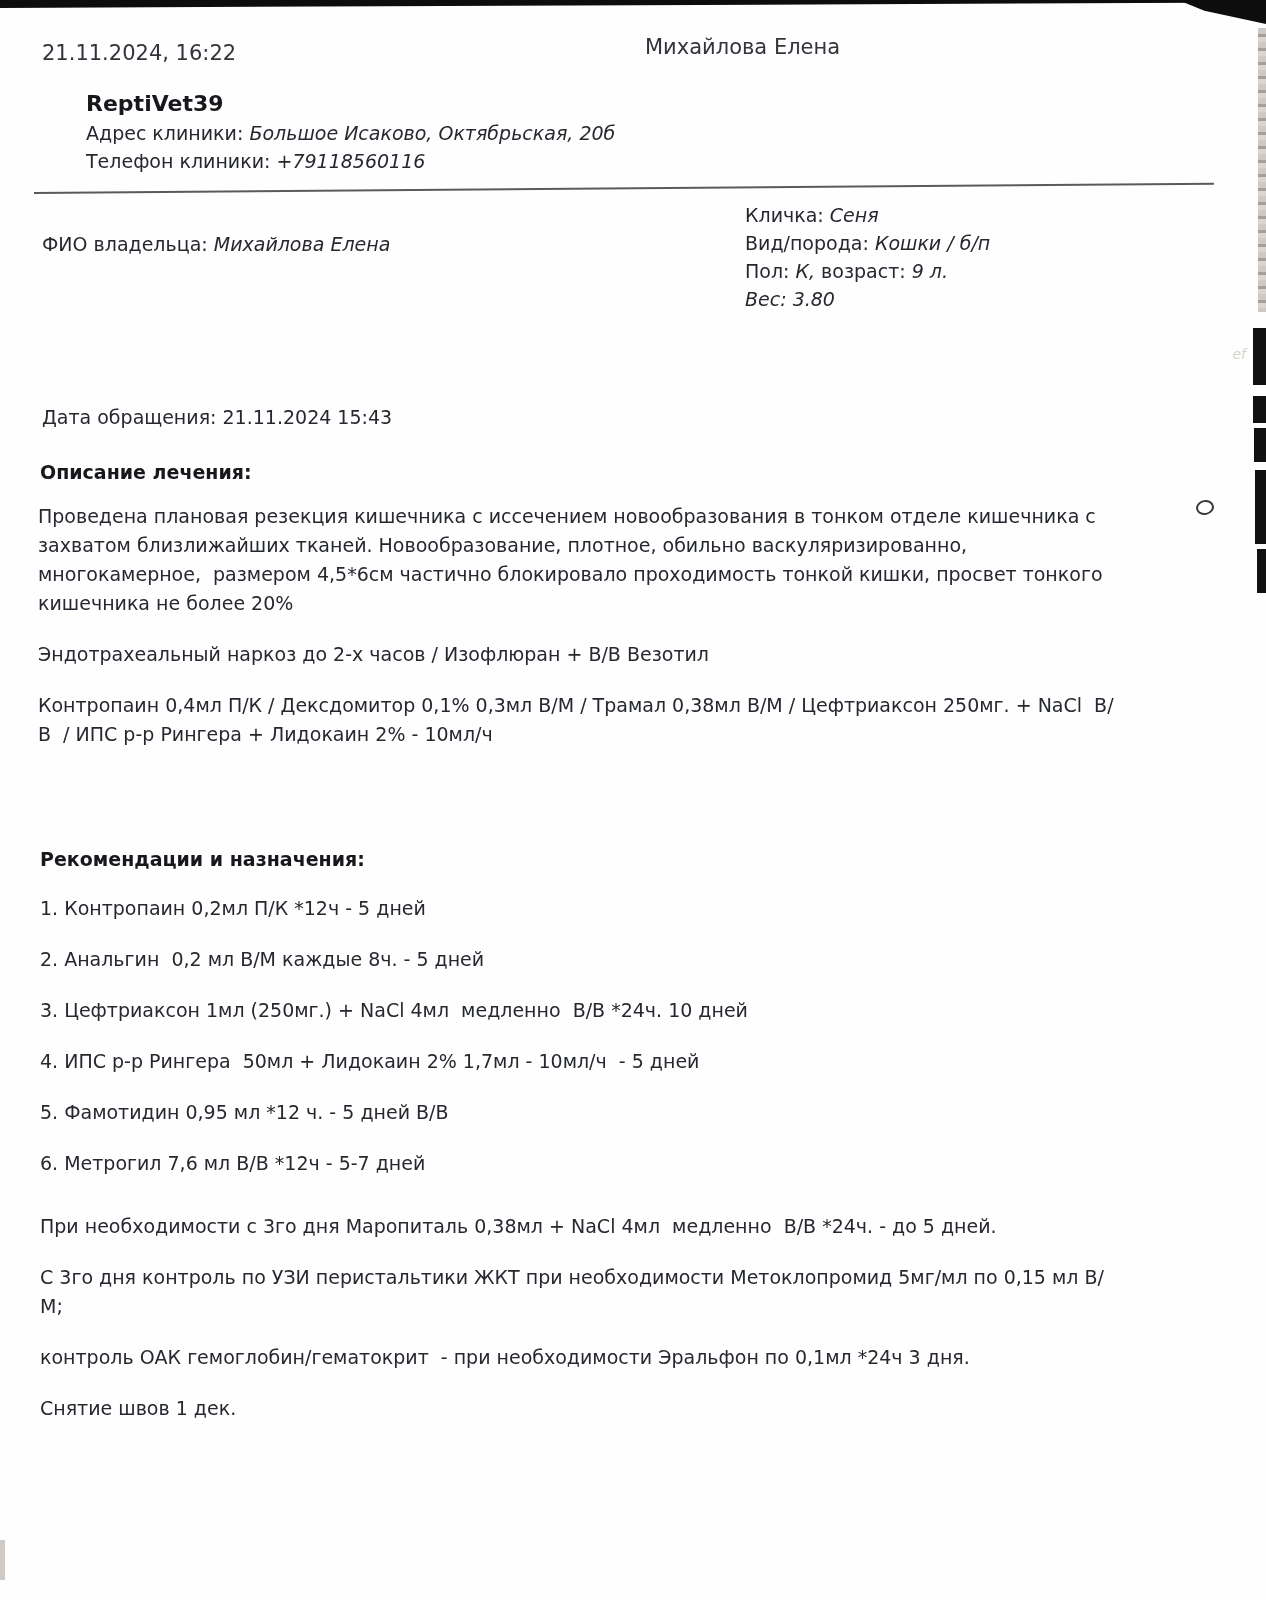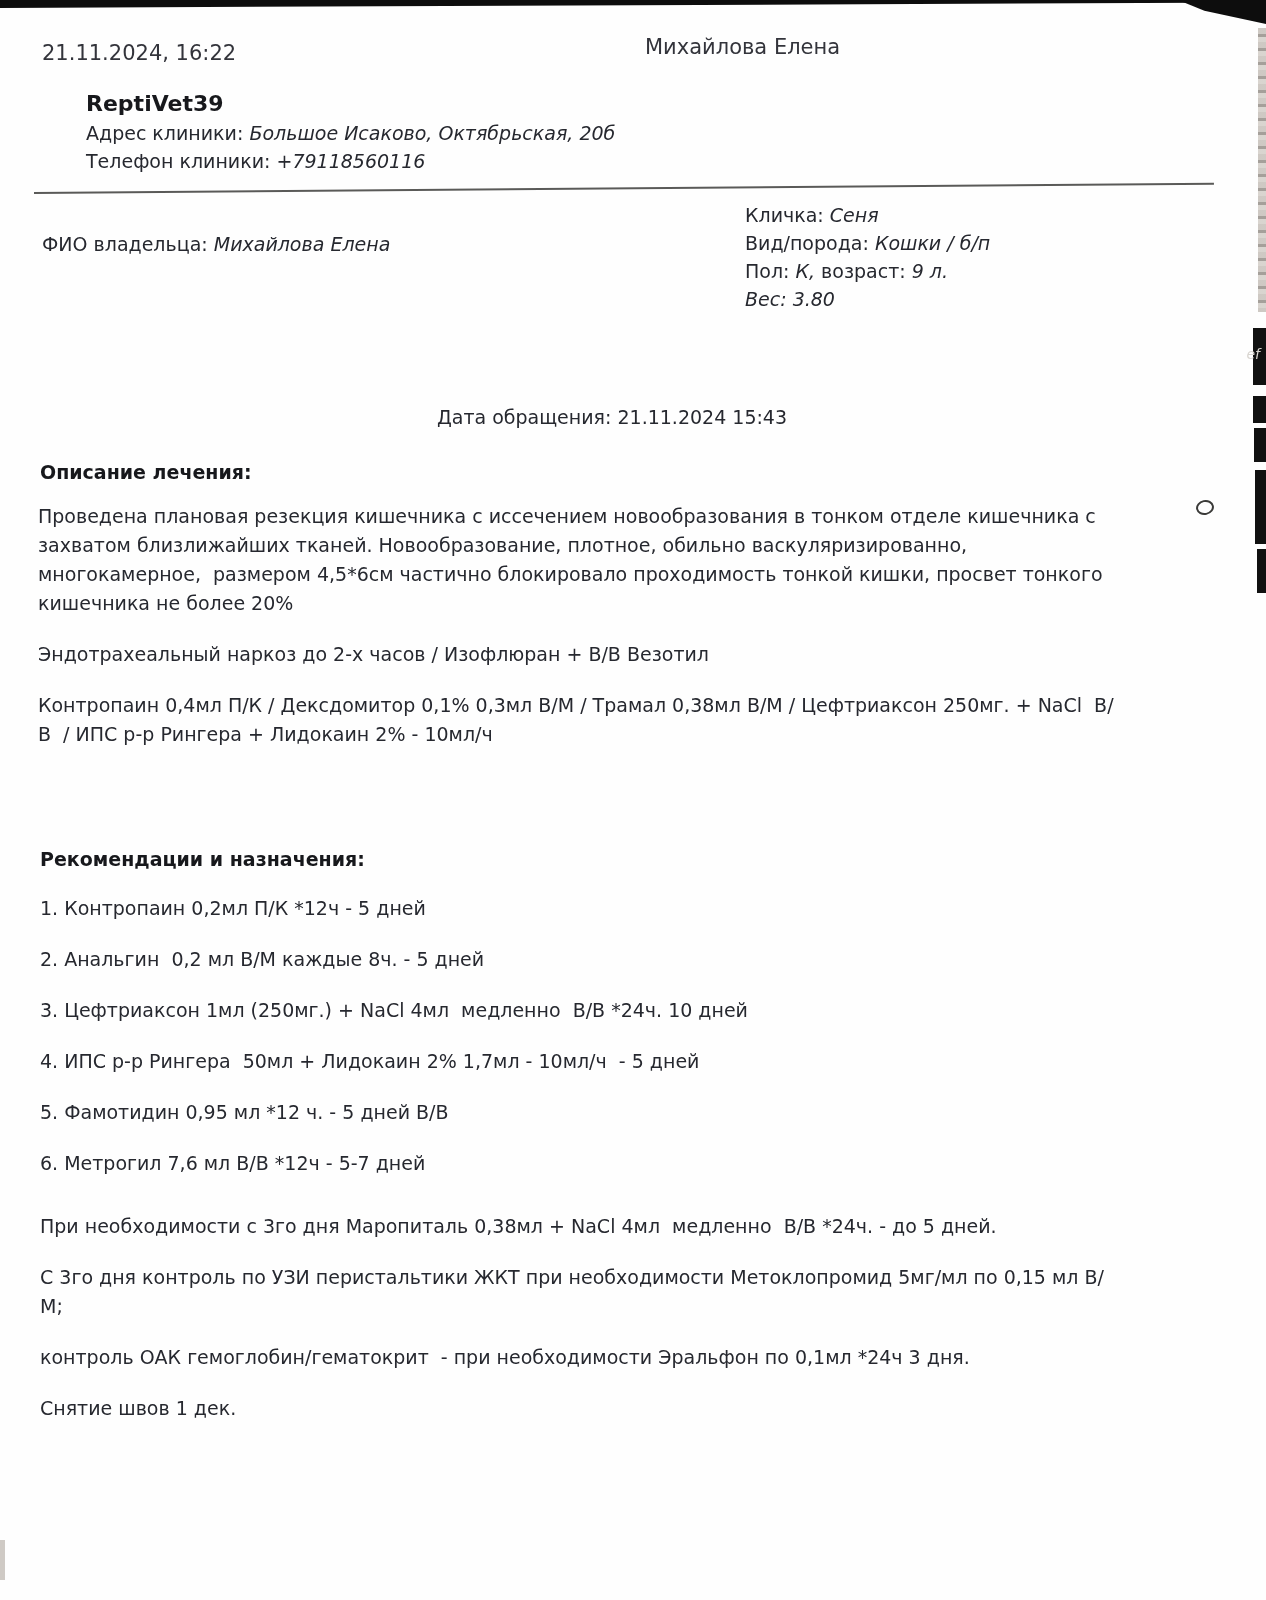--- a/index.html
+++ b/index.html
@@ -36,21 +36,21 @@
     transform: rotate(-0.45deg);
     transform-origin: left center;
   }
 
   
   .owner-col { left: 42px; top: 230px; width: 640px; line-height: 28px; }
   .pet-col { left: 745px; top: 201px; width: 470px; line-height: 28px; }
 
   
   .doc-title { left: 36px; top: 372px; width: 1140px; text-align: center; font-size: 20px; }
-  .visit-date { left: 42px; top: 403px; width: 1140px; text-align: center; }
+  .visit-date { left: 42px; top: 403px; width: 1140px; }
 
   
   .treat-heading { left: 40px; top: 458px; }
   .treat-body { left: 38px; top: 502px; width: 1085px; }
   .treat-body p { margin: 0 0 22px 0; }
 
   
   .rec-heading { left: 40px; top: 845px; }
   .rec-items { left: 40px; top: 894px; width: 1085px; }
   .rec-items div { margin: 0 0 22px 0; }
@@ -75,21 +75,21 @@
       #c9c3bd 0 6px, #9b958f 6px 9px, #d5d0ca 9px 14px);
     opacity: 0.9;
   }
   .scan-block { right: 0; background: #111111; }
   .scan-block-1 { top: 328px; width: 13px; height: 57px; }
   .scan-block-2 { top: 396px; width: 13px; height: 27px; }
   .scan-block-3 { top: 428px; width: 12px; height: 34px; }
   .scan-block-4 { top: 470px; width: 11px; height: 74px; }
   .scan-block-5 { top: 549px; width: 9px; height: 44px; }
   .scan-edge-text {
-    right: 6px; top: 346px;
+    right: 20px; top: 346px;
     font-size: 14px; line-height: 16px;
     font-style: italic;
     color: #d8d4cf;
     z-index: 3;
   }
   .scan-pen-mark {
     left: 1196px; top: 500px; width: 14px; height: 11px;
     border: 2px solid #3a3a38;
     border-radius: 50%;
     transform: rotate(-12deg);

